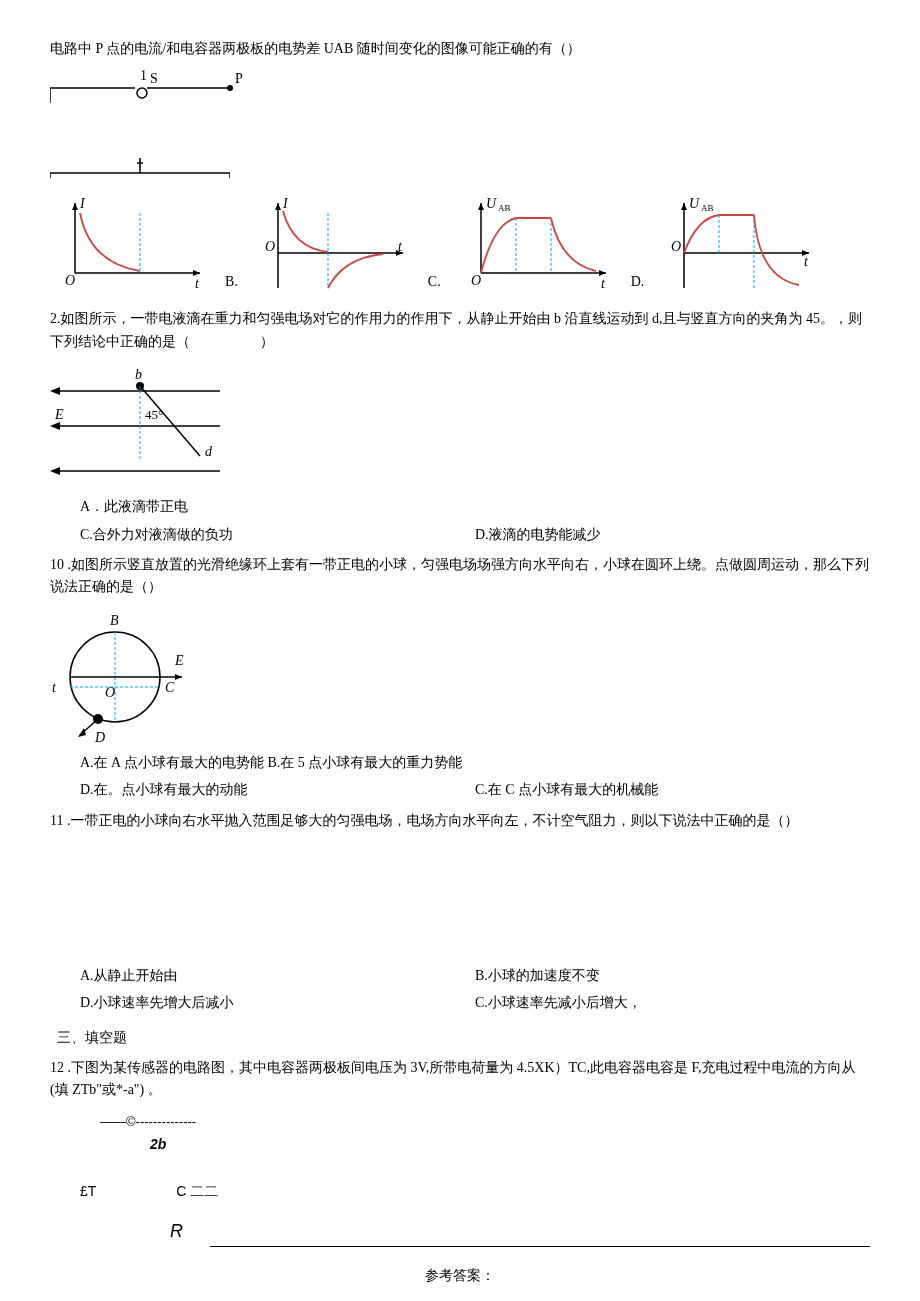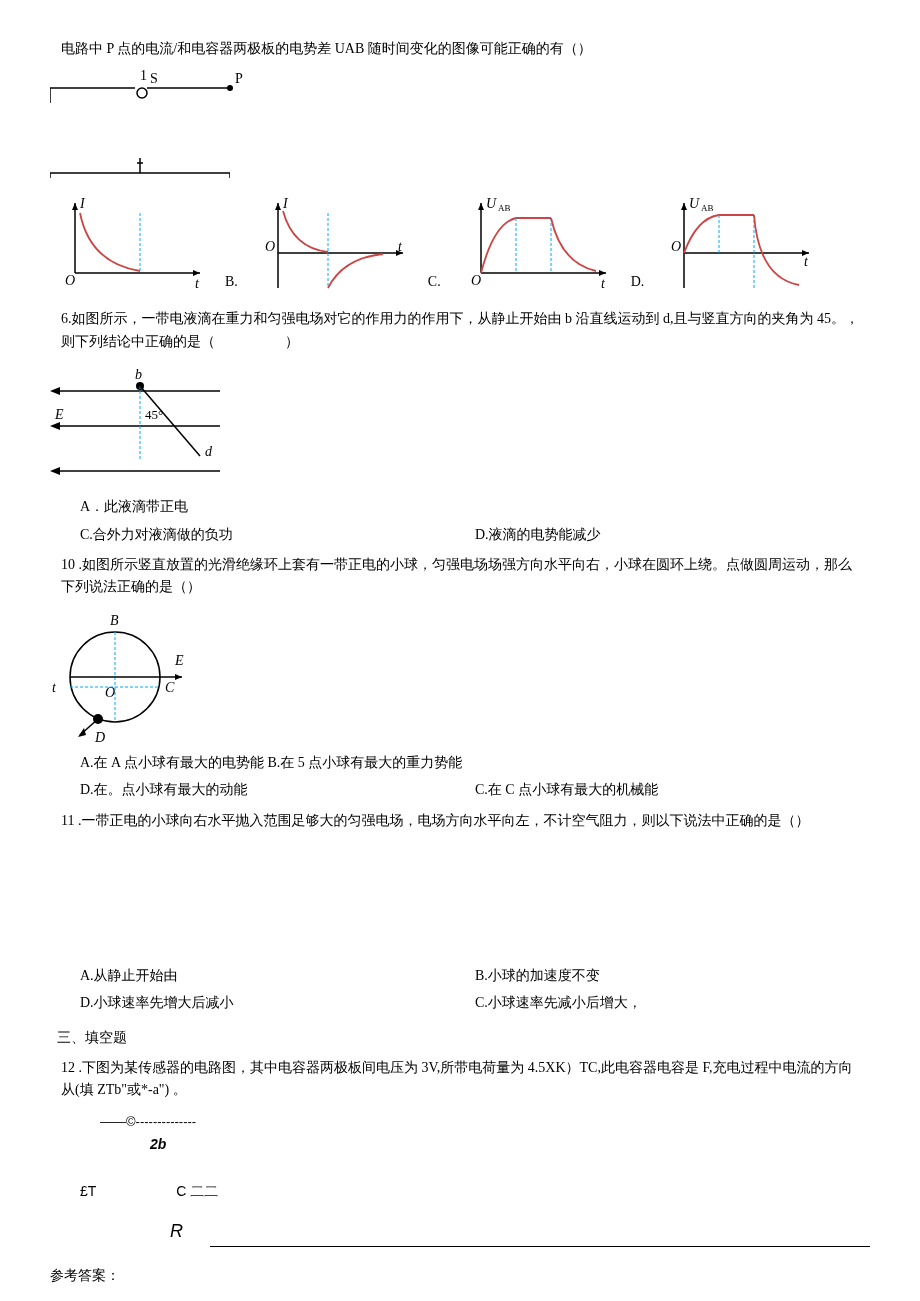--- a/index.html
+++ b/index.html
@@ -10,21 +10,21 @@
     body {
       font-family: "SimSun", "宋体", serif;
       font-size: 14px;
       line-height: 1.6;
       color: #000;
       background: #fff;
       padding: 30px 50px;
       width: 920px;
     }
     .question-text {
-      margin: 8px 11px;
+      margin: 8px 0;
     }
     .diagram-row {
       display: flex;
       align-items: flex-end;
       gap: 10px;
       margin: 15px 0;
     }
     .diagram-label {
       font-size: 14px;
       margin: 0 5px;
@@ -40,21 +40,21 @@
     .options-two-col .opt {
       flex: 1;
     }
     .section-title {
       margin: 12px 0 6px 7px;
     }
     svg {
       display: block;
     }
     .answer-title {
-      text-align: left;
+      text-align: center;
       margin-top: 18px;
       font-family: Liberation Serif, serif;
     }
     .sensor-circuit {
       margin: 10px 0 10px 30px;
       font-family: Arial, sans-serif;
     }
     .sensor-line1 {
       margin-left: 20px;
       font-size: 13px;
@@ -166,21 +166,21 @@
     <text x="42" y="18" font-size="9">AB</text>
     <text x="12" y="58" font-size="14" font-style="italic">O</text>
     <text x="145" y="73" font-size="14" font-style="italic">t</text>
     <path d="M 25,60 Q 38,25 60,22 L 95,22" fill="none" stroke="#c44" stroke-width="1.8"></path>
     <line x1="60" y1="22" x2="60" y2="60" stroke="#0af" stroke-width="1" stroke-dasharray="3,2"></line>
     <line x1="95" y1="22" x2="95" y2="95" stroke="#0af" stroke-width="1" stroke-dasharray="3,2"></line>
     <path d="M 95,22 Q 100,85 140,92" fill="none" stroke="#c44" stroke-width="1.8"></path>
   </svg>
 </div>
 
-<p class="question-text">6.如图所示，一带电液滴在重力和匀强电场对它的作用力的作用下，从静止开始由 b 沿直线运动到 d,且与竖直方向的夹角为 45。，则下列结论中正确的是（　　　　　）</p>
+<p class="question-text">2.如图所示，一带电液滴在重力和匀强电场对它的作用力的作用下，从静止开始由 b 沿直线运动到 d,且与竖直方向的夹角为 45。，则下列结论中正确的是（　　　　　）</p>
 
 <div>
   <svg width="180" height="130" viewBox="0 0 180 130">
     <polygon points="0,30 10,26 10,34" fill="#000"></polygon>
     <line x1="10" y1="30" x2="170" y2="30" stroke="#000" stroke-width="1.5"></line>
     <text x="85" y="18" font-size="14" font-style="italic">b</text>
     <circle cx="90" cy="25" r="4" fill="#000"></circle>
     <polygon points="0,65 10,61 10,69" fill="#000"></polygon>
     <line x1="10" y1="65" x2="170" y2="65" stroke="#000" stroke-width="1.5"></line>
     <text x="5" y="58" font-size="14" font-style="italic">E</text>

